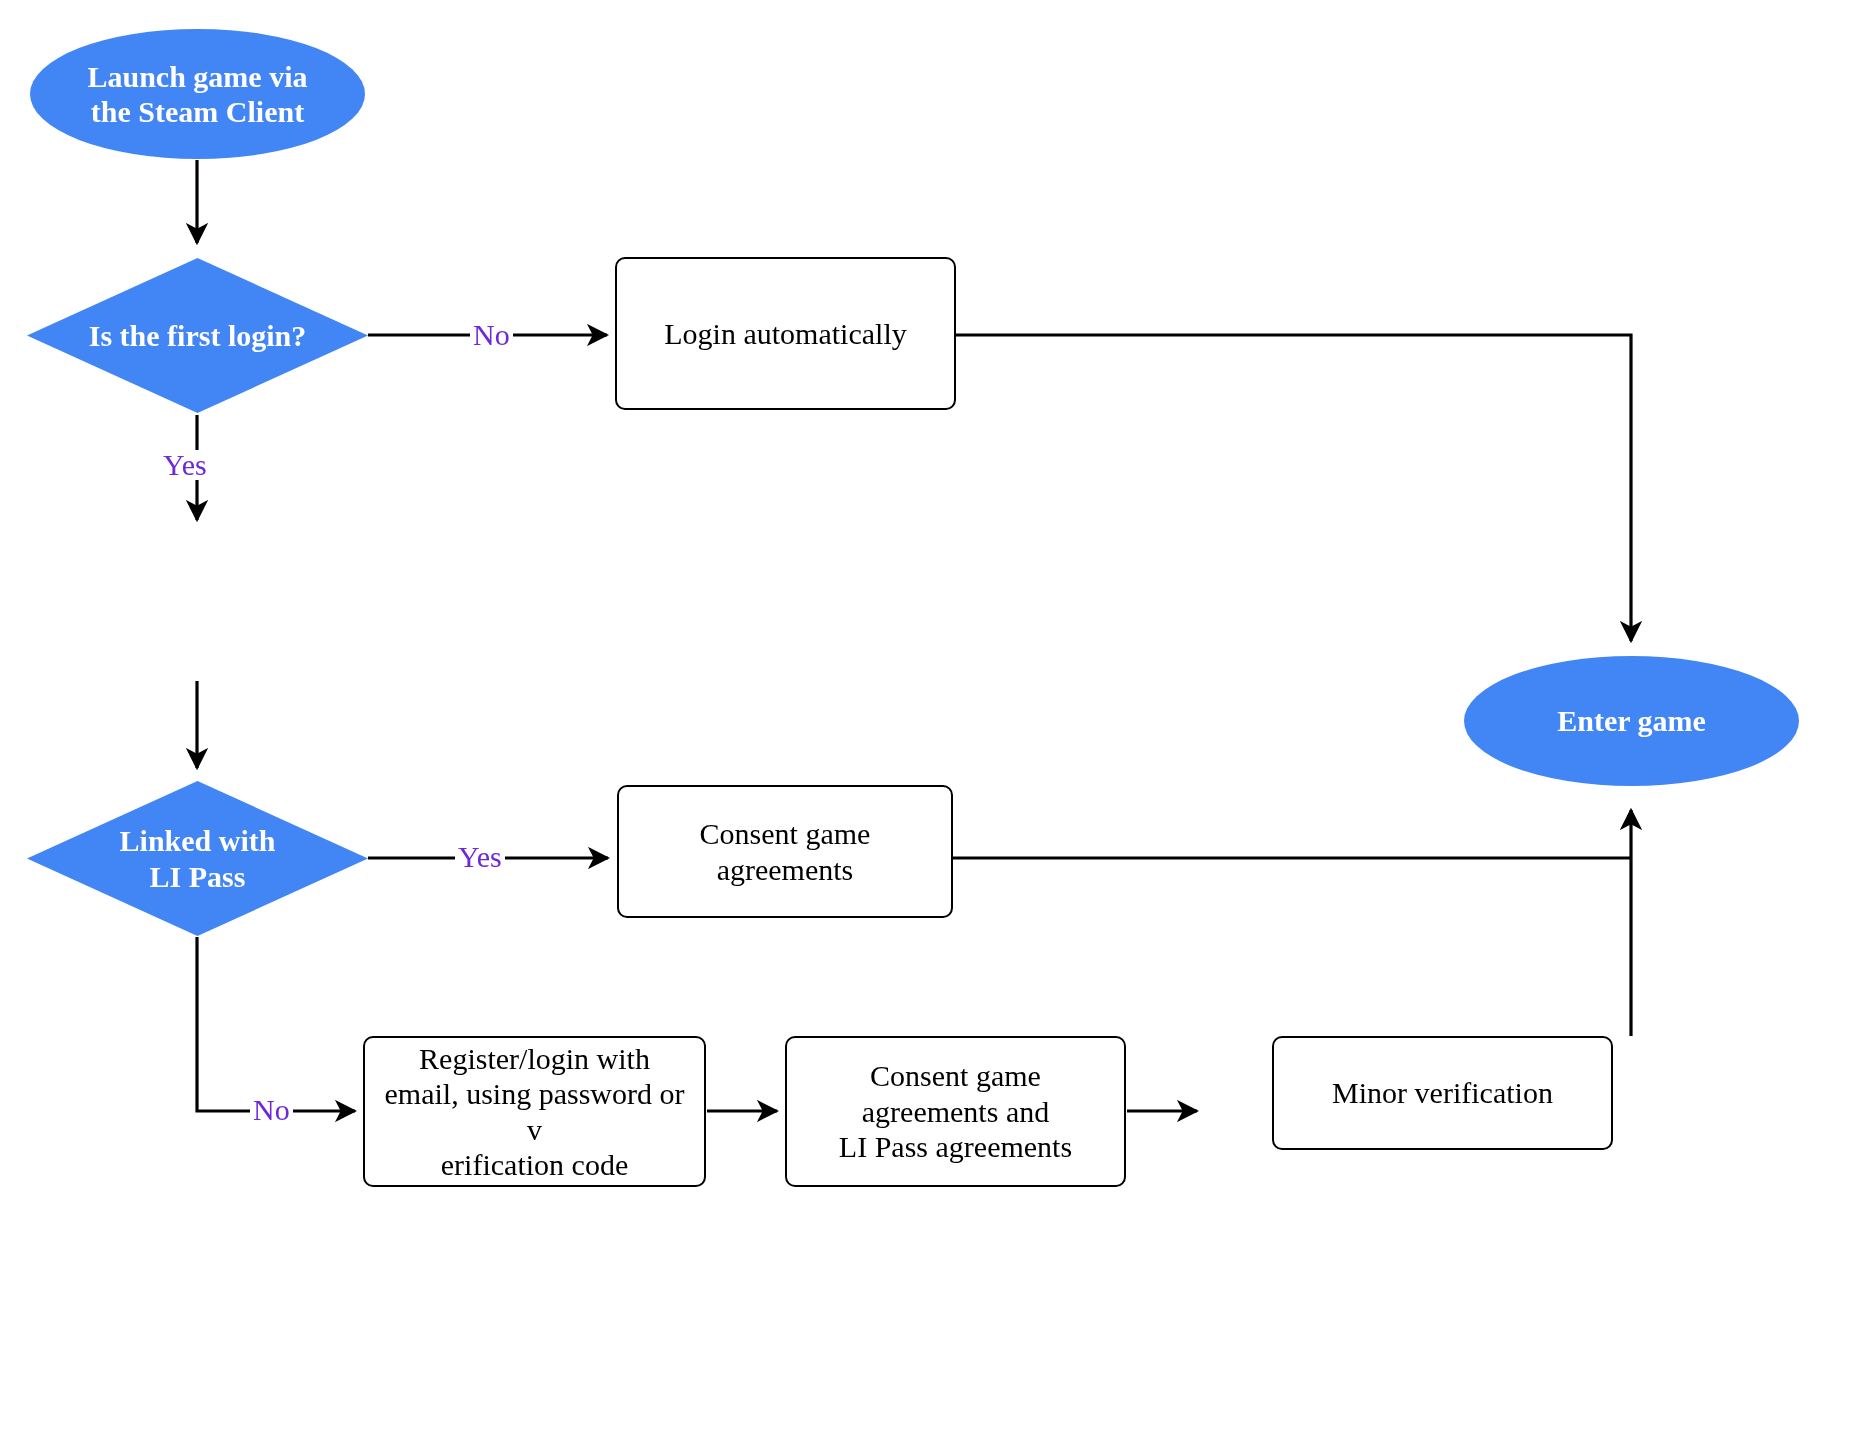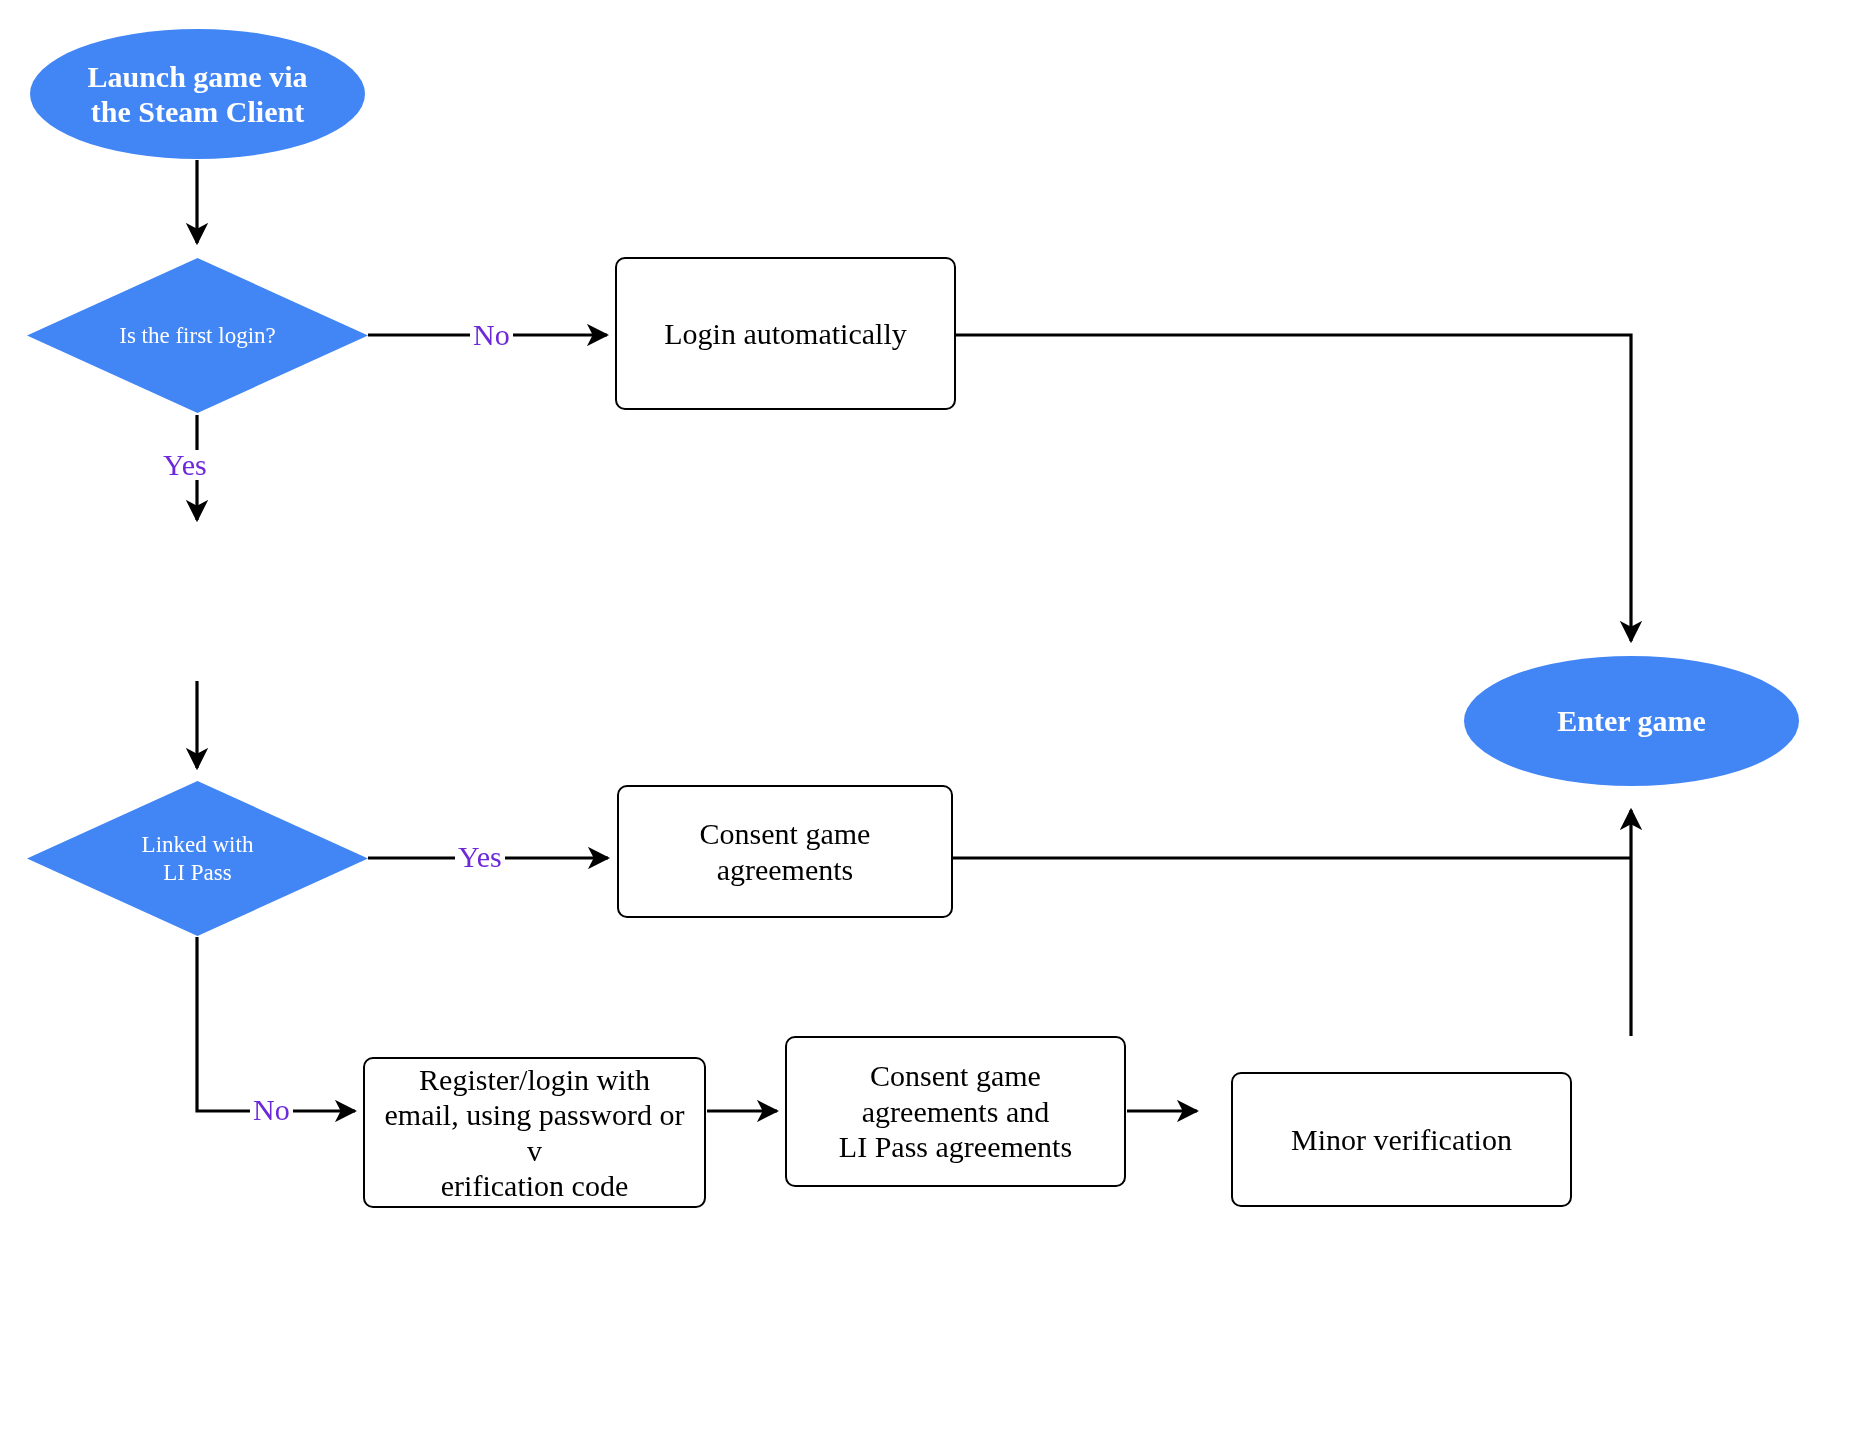--- a/index.html
+++ b/index.html
@@ -43,22 +43,22 @@
   
   .terminator {
     border-radius: 50%;
     color: #ffffff;
     font-weight: bold;
     font-size: 30px;
   }
   
   .decision {
     color: #ffffff;
-    font-weight: normal;
-    font-size: 23px;
+    font-weight: bold;
+    font-size: 30px;
   }
   .decision .diamond-shape {
     position: absolute;
     left: 0;
     top: 0;
     width: 100%;
     height: 100%;
   }
   .decision .node-text {
     position: relative;
@@ -160,33 +160,33 @@
 
   <div class="node process" style="left:617px; top:785px; width:336px; height:133px;">
     <span class="node-text">Consent game
 agreements</span>
   </div>
 
   <div class="node terminator" style="left:1464px; top:656px; width:335px; height:130px; background:#4285F4; left:1464px;">
     <span class="node-text">Enter game</span>
   </div>
 
-  <div class="node process" style="left:363px; top:1036px; width:343px; height:151px;margin-top:21px;">
+  <div class="node process" style="left:363px; top:1036px; width:343px; height:151px;">
     <span class="node-text">Register/login with
 email, using password or v
 erification code</span>
   </div>
 
   <div class="node process" style="left:785px; top:1036px; width:341px; height:151px;">
     <span class="node-text">Consent game
 agreements and
 LI Pass agreements</span>
   </div>
 
-  <div class="node process" style="left:1231px; top:1036px; width:341px; height:135px;margin-top:36px;">
+  <div class="node process" style="left:1272px; top:1036px; width:341px; height:114px;">
     <span class="node-text">Minor verification</span>
   </div>
 
   <div class="edge-label" style="left:470px; top:320px;">No</div>
 
   <div class="edge-label" style="left:160px; top:450px;">Yes</div>
 
   <div class="edge-label" style="left:455px; top:842px;">Yes</div>
 
   <div class="edge-label" style="left:250px; top:1095px;">No</div>

